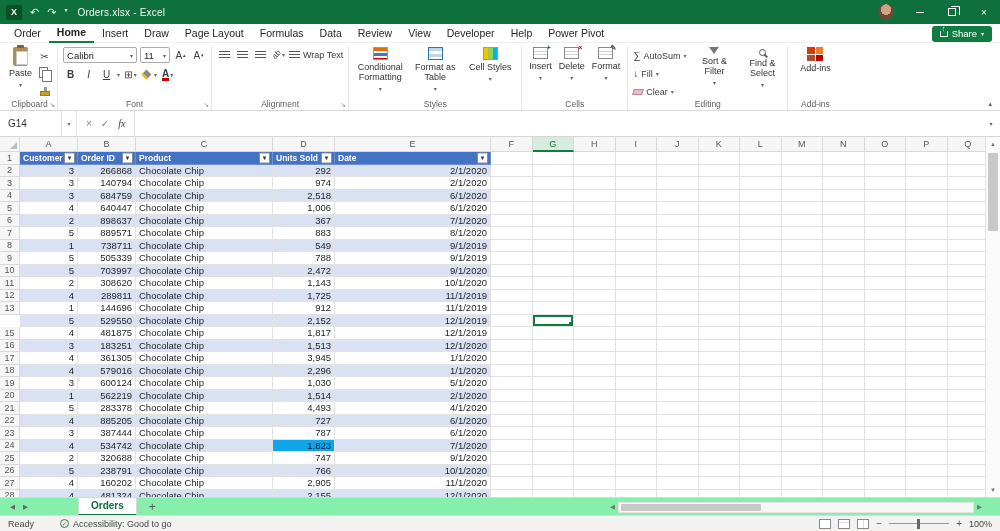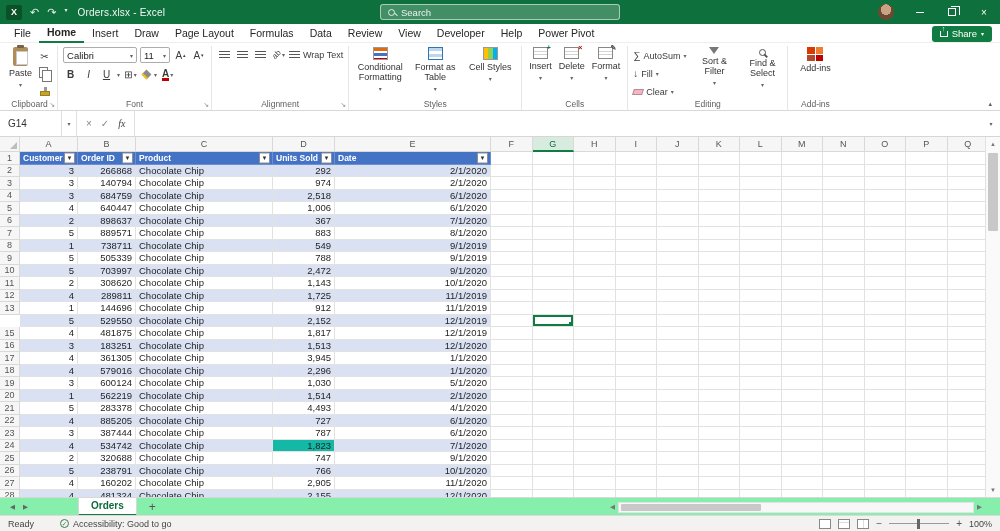--- a/index.html
+++ b/index.html
@@ -143,39 +143,35 @@
 <body>
 
 <div class="titlebar">
   <div class="xl-logo">X</div>
   <div class="qat">
     <span>↶</span>
     <span>↷</span>
     <span class="arr" style="color:#fff">▾</span>
   </div>
   <span class="win-title">Orders.xlsx - Excel</span>
-  <div class="searchbox">
-    <span class="mag"></span>
-    <span>Search</span>
-  </div>
   <div class="tb-right">
     <div class="avatar"></div>
     <div class="winbtn">
         <span class="ico-min"></span>
       </div>
     <div class="winbtn">
         <span class="ico-restore"></span>
       </div>
     <div class="winbtn">×</div>
   </div>
 </div>
 
 <div class="tabrow">
   <div style="display:flex">
-      <div class="rtab">File</div>
+      <div class="rtab">Order</div>
       <div class="rtab active">Home</div>
       <div class="rtab">Insert</div>
       <div class="rtab">Draw</div>
       <div class="rtab">Page Layout</div>
       <div class="rtab">Formulas</div>
       <div class="rtab">Data</div>
       <div class="rtab">Review</div>
       <div class="rtab">View</div>
       <div class="rtab">Developer</div>
       <div class="rtab">Help</div>
@@ -865,21 +861,21 @@
         <div class="c " style="width: 41.5px;"></div>
         <div class="c " style="width: 41.5px;"></div>
         <div class="c " style="width: 41.5px;"></div>
         <div class="c " style="width: 41.5px;"></div>
       </div>
       <div class="grid-row">
         <div class="c rowhdr" style="width: 20px;">24</div>
         <div class="c num" style="width: 58px; background: rgb(217, 225, 242);">4</div>
         <div class="c num" style="width: 58px; background: rgb(217, 225, 242);">534742</div>
         <div class="c " style="width: 137px; background: rgb(217, 225, 242);">Chocolate Chip</div>
-        <div class="c num" style="width: 62px; background: #14b8a6;">1,823</div>
+        <div class="c num" style="width: 62px; background: #0ea5e9;">1,823</div>
         <div class="c num" style="width: 156px; background: rgb(217, 225, 242);">7/1/2020</div>
         <div class="c " style="width: 41.5px;"></div>
         <div class="c " style="width: 41.5px;"></div>
         <div class="c " style="width: 41.5px;"></div>
         <div class="c " style="width: 41.5px;"></div>
         <div class="c " style="width: 41.5px;"></div>
         <div class="c " style="width: 41.5px;"></div>
         <div class="c " style="width: 41.5px;"></div>
         <div class="c " style="width: 41.5px;"></div>
         <div class="c " style="width: 41.5px;"></div>

